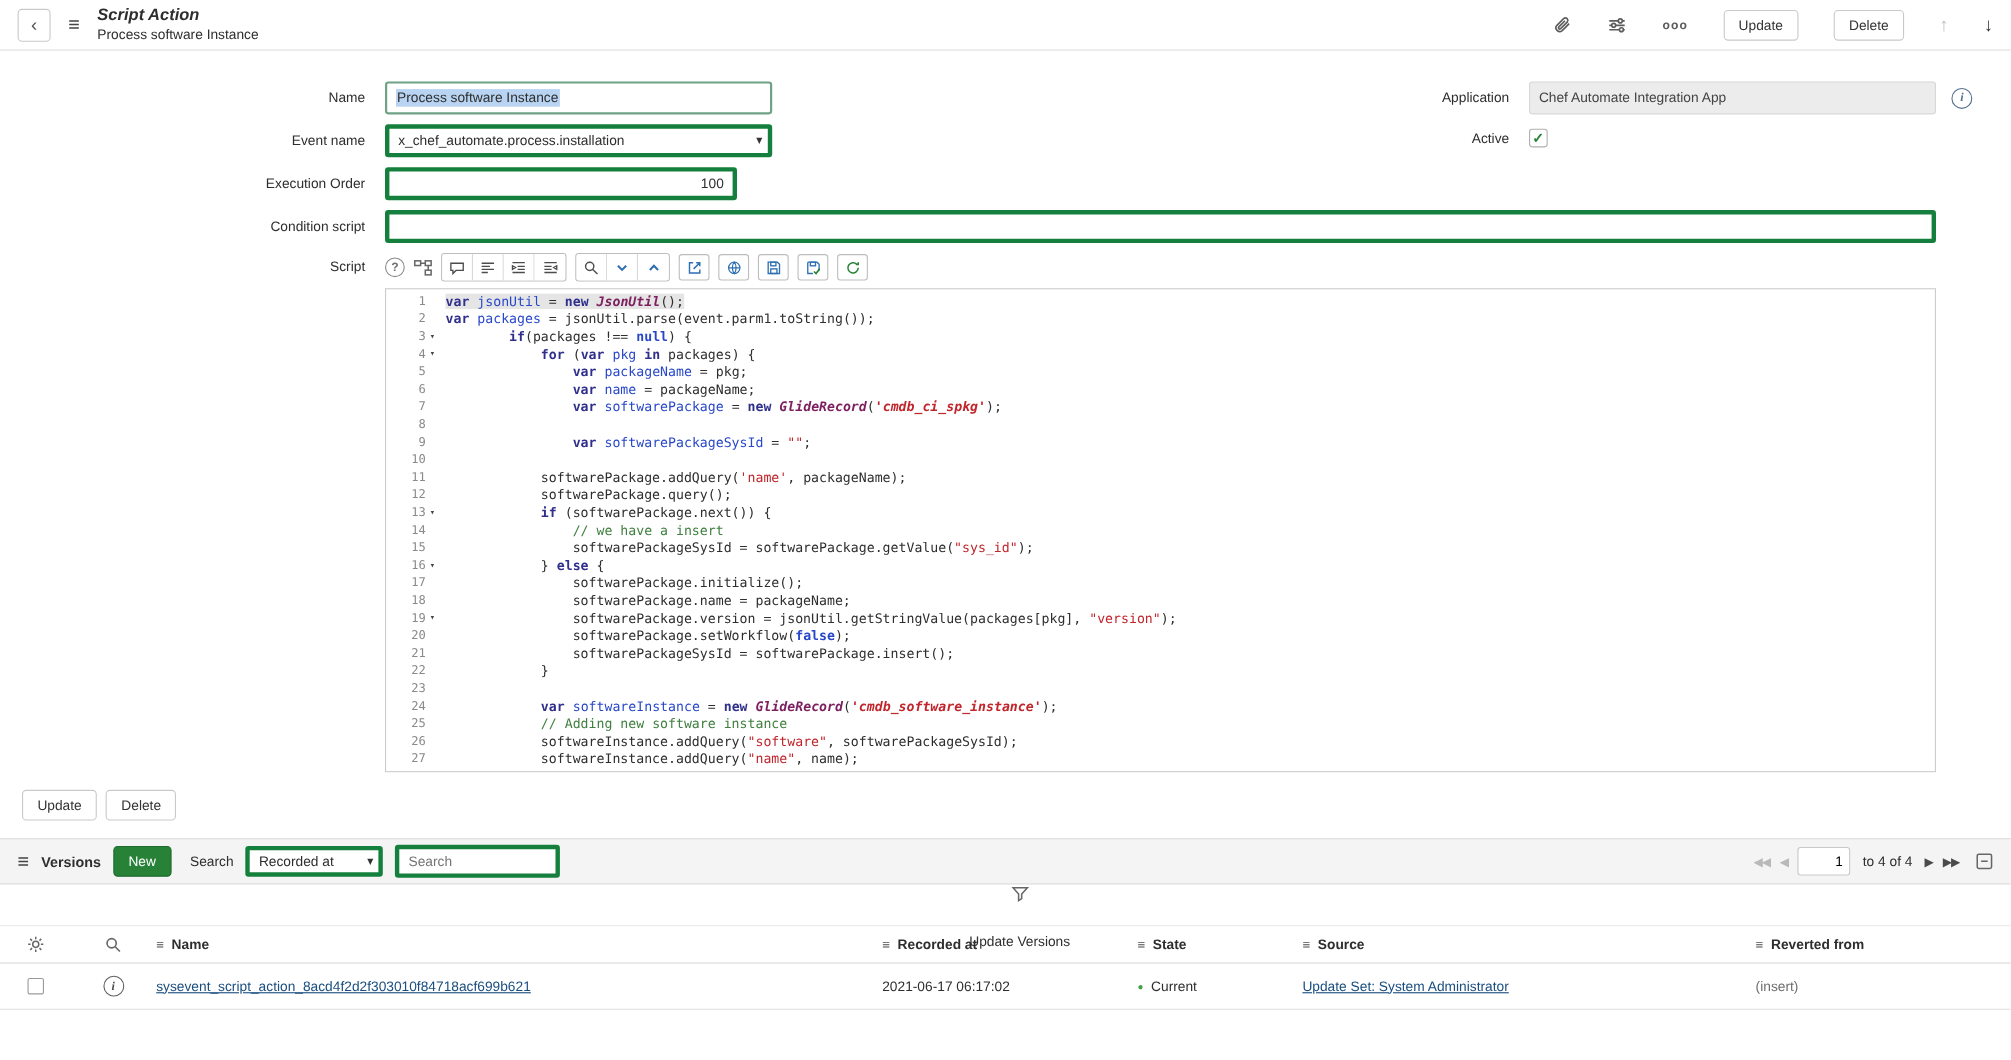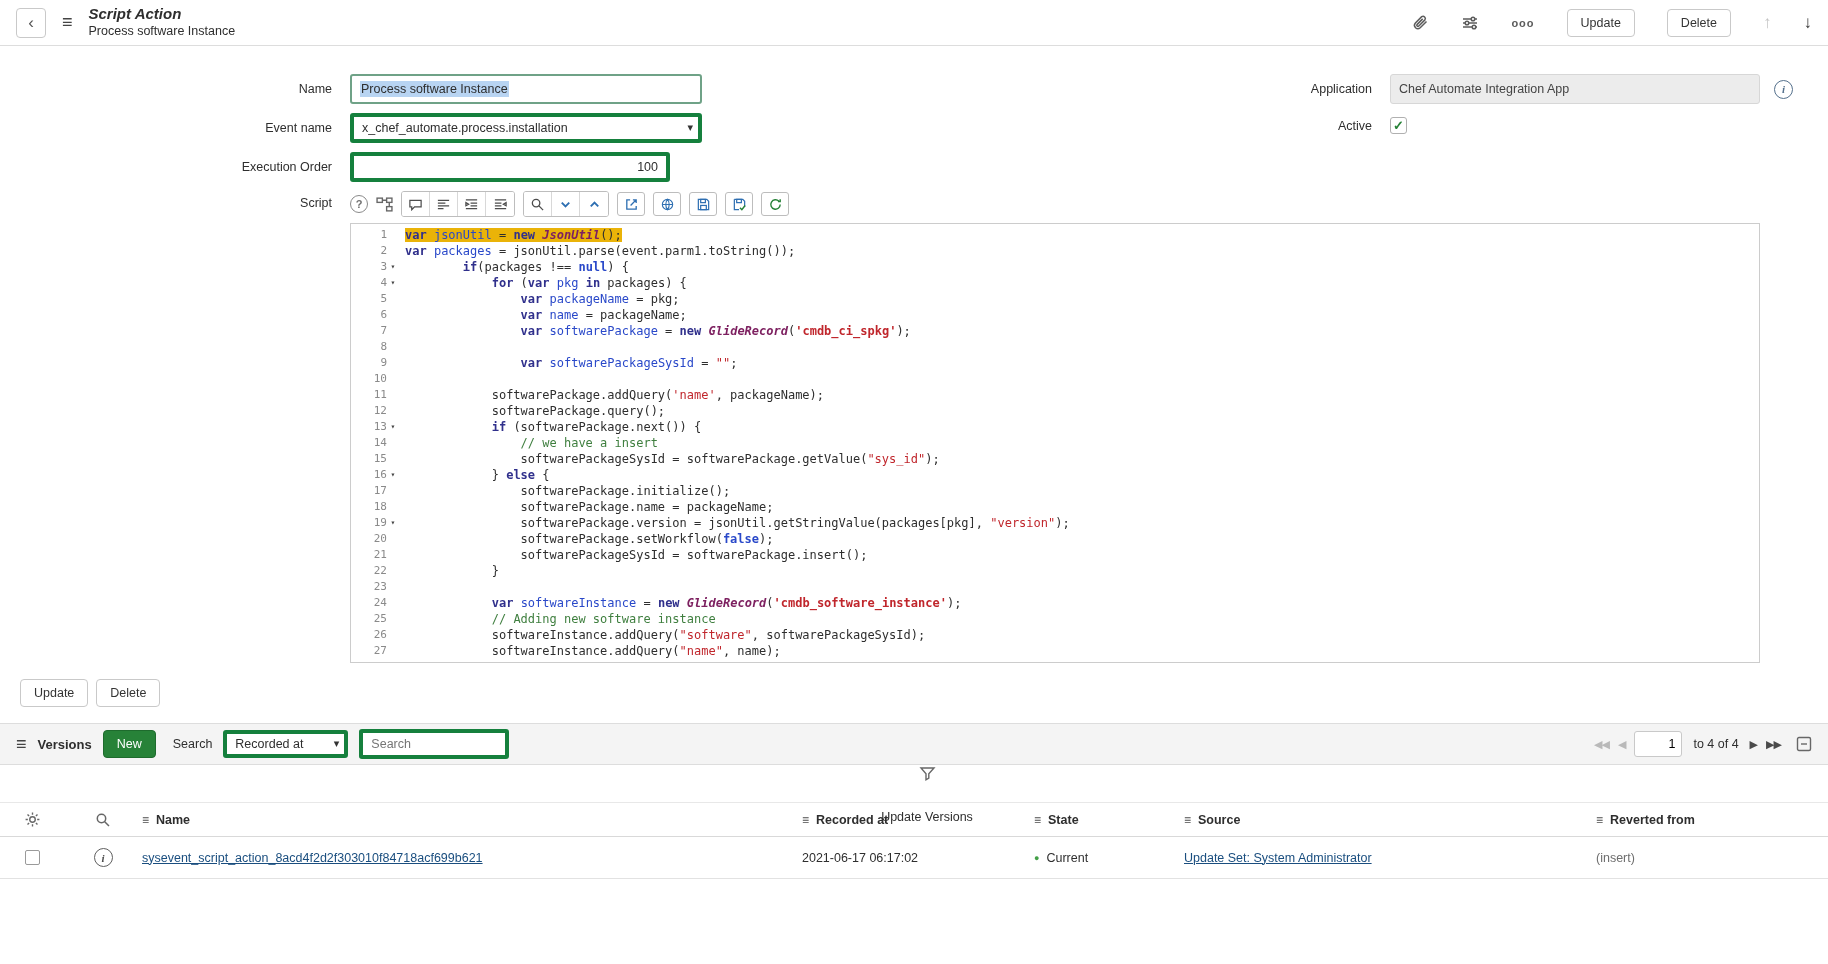--- a/index.html
+++ b/index.html
@@ -57,27 +57,27 @@
   .blue { color:#2e6fb2; }
   .green { color:#278238; }
   .teal { color:#3b9e62; }
 
   
   .editor { width:1410px; border:1px solid #ccc; background:#fff; font-family:"DejaVu Sans Mono", monospace; font-size:12px; padding:3px 0; }
   .cm-line { display:flex; height:16px; line-height:16px; white-space:pre; }
   .cm-gutter { flex:none; width:48px; display:inline-flex; justify-content:flex-end; color:#8a8a8a; font-size:11px; }
   .cm-gutter .fold { width:12px; font-style:normal; color:#444; font-size:8px; text-align:center; line-height:16px; }
   .cm-code { padding-left:6px; }
-  .cm-line.active .cm-text { background:#eab308; }
+  .cm-line.active .cm-text { background:#e5e5e5; }
   .tok-k { color:#30308c; font-weight:bold; }
   .tok-d { color:#2948c9; }
   .tok-a { color:#2948c9; font-weight:bold; }
   .tok-t { color:#7d2060; font-weight:bold; font-style:italic; }
   .tok-s { color:#c0262c; }
-  .tok-st { color:#c0262c; font-weight:bold; }
+  .tok-st { color:#c0262c; font-weight:bold; font-style:italic; }
   .tok-c { color:#3f7f3f; }
 
   .footer-buttons { display:flex; gap:8px; margin:16px 0 0 20px; }
 
   
   .vbar { margin-top:16px; height:42px; background:#f4f4f4; border-top:1px solid #ddd; border-bottom:1px solid #ddd; display:flex; align-items:center; padding:0 16px; gap:11px; }
   .vtitle { font-weight:bold; font-size:13px; }
   .vbar select.field { width:125px; height:28px; }
   .vsearch { width:150px; height:28px; }
   .vright { margin-left:auto; display:flex; align-items:center; gap:9px; }
@@ -156,20 +156,24 @@
       </select>
       <span class="caret">▾</span>
     </span>
   </div>
 
   <div class="frow">
     <div class="flabel">Execution Order</div>
     <input class="field num-input" value="100" style="">
   </div>
 
+  <div class="frow">
+    <div class="flabel">Condition script</div>
+    <input class="field wide-input" style="">
+  </div>
 
   <div class="frow top">
     <div class="flabel">Script</div>
     <div class="script-col">
       <div class="toolbar">
         <span class="help-circle">?</span>
         <span class="icon-btn teal">
           <svg width="17" height="17" viewBox="0 0 16 16" fill="none" stroke="currentColor" stroke-width="1.3">
               <rect x="1" y="2" width="5" height="4"></rect>
               <rect x="10" y="2" width="5" height="4"></rect>

